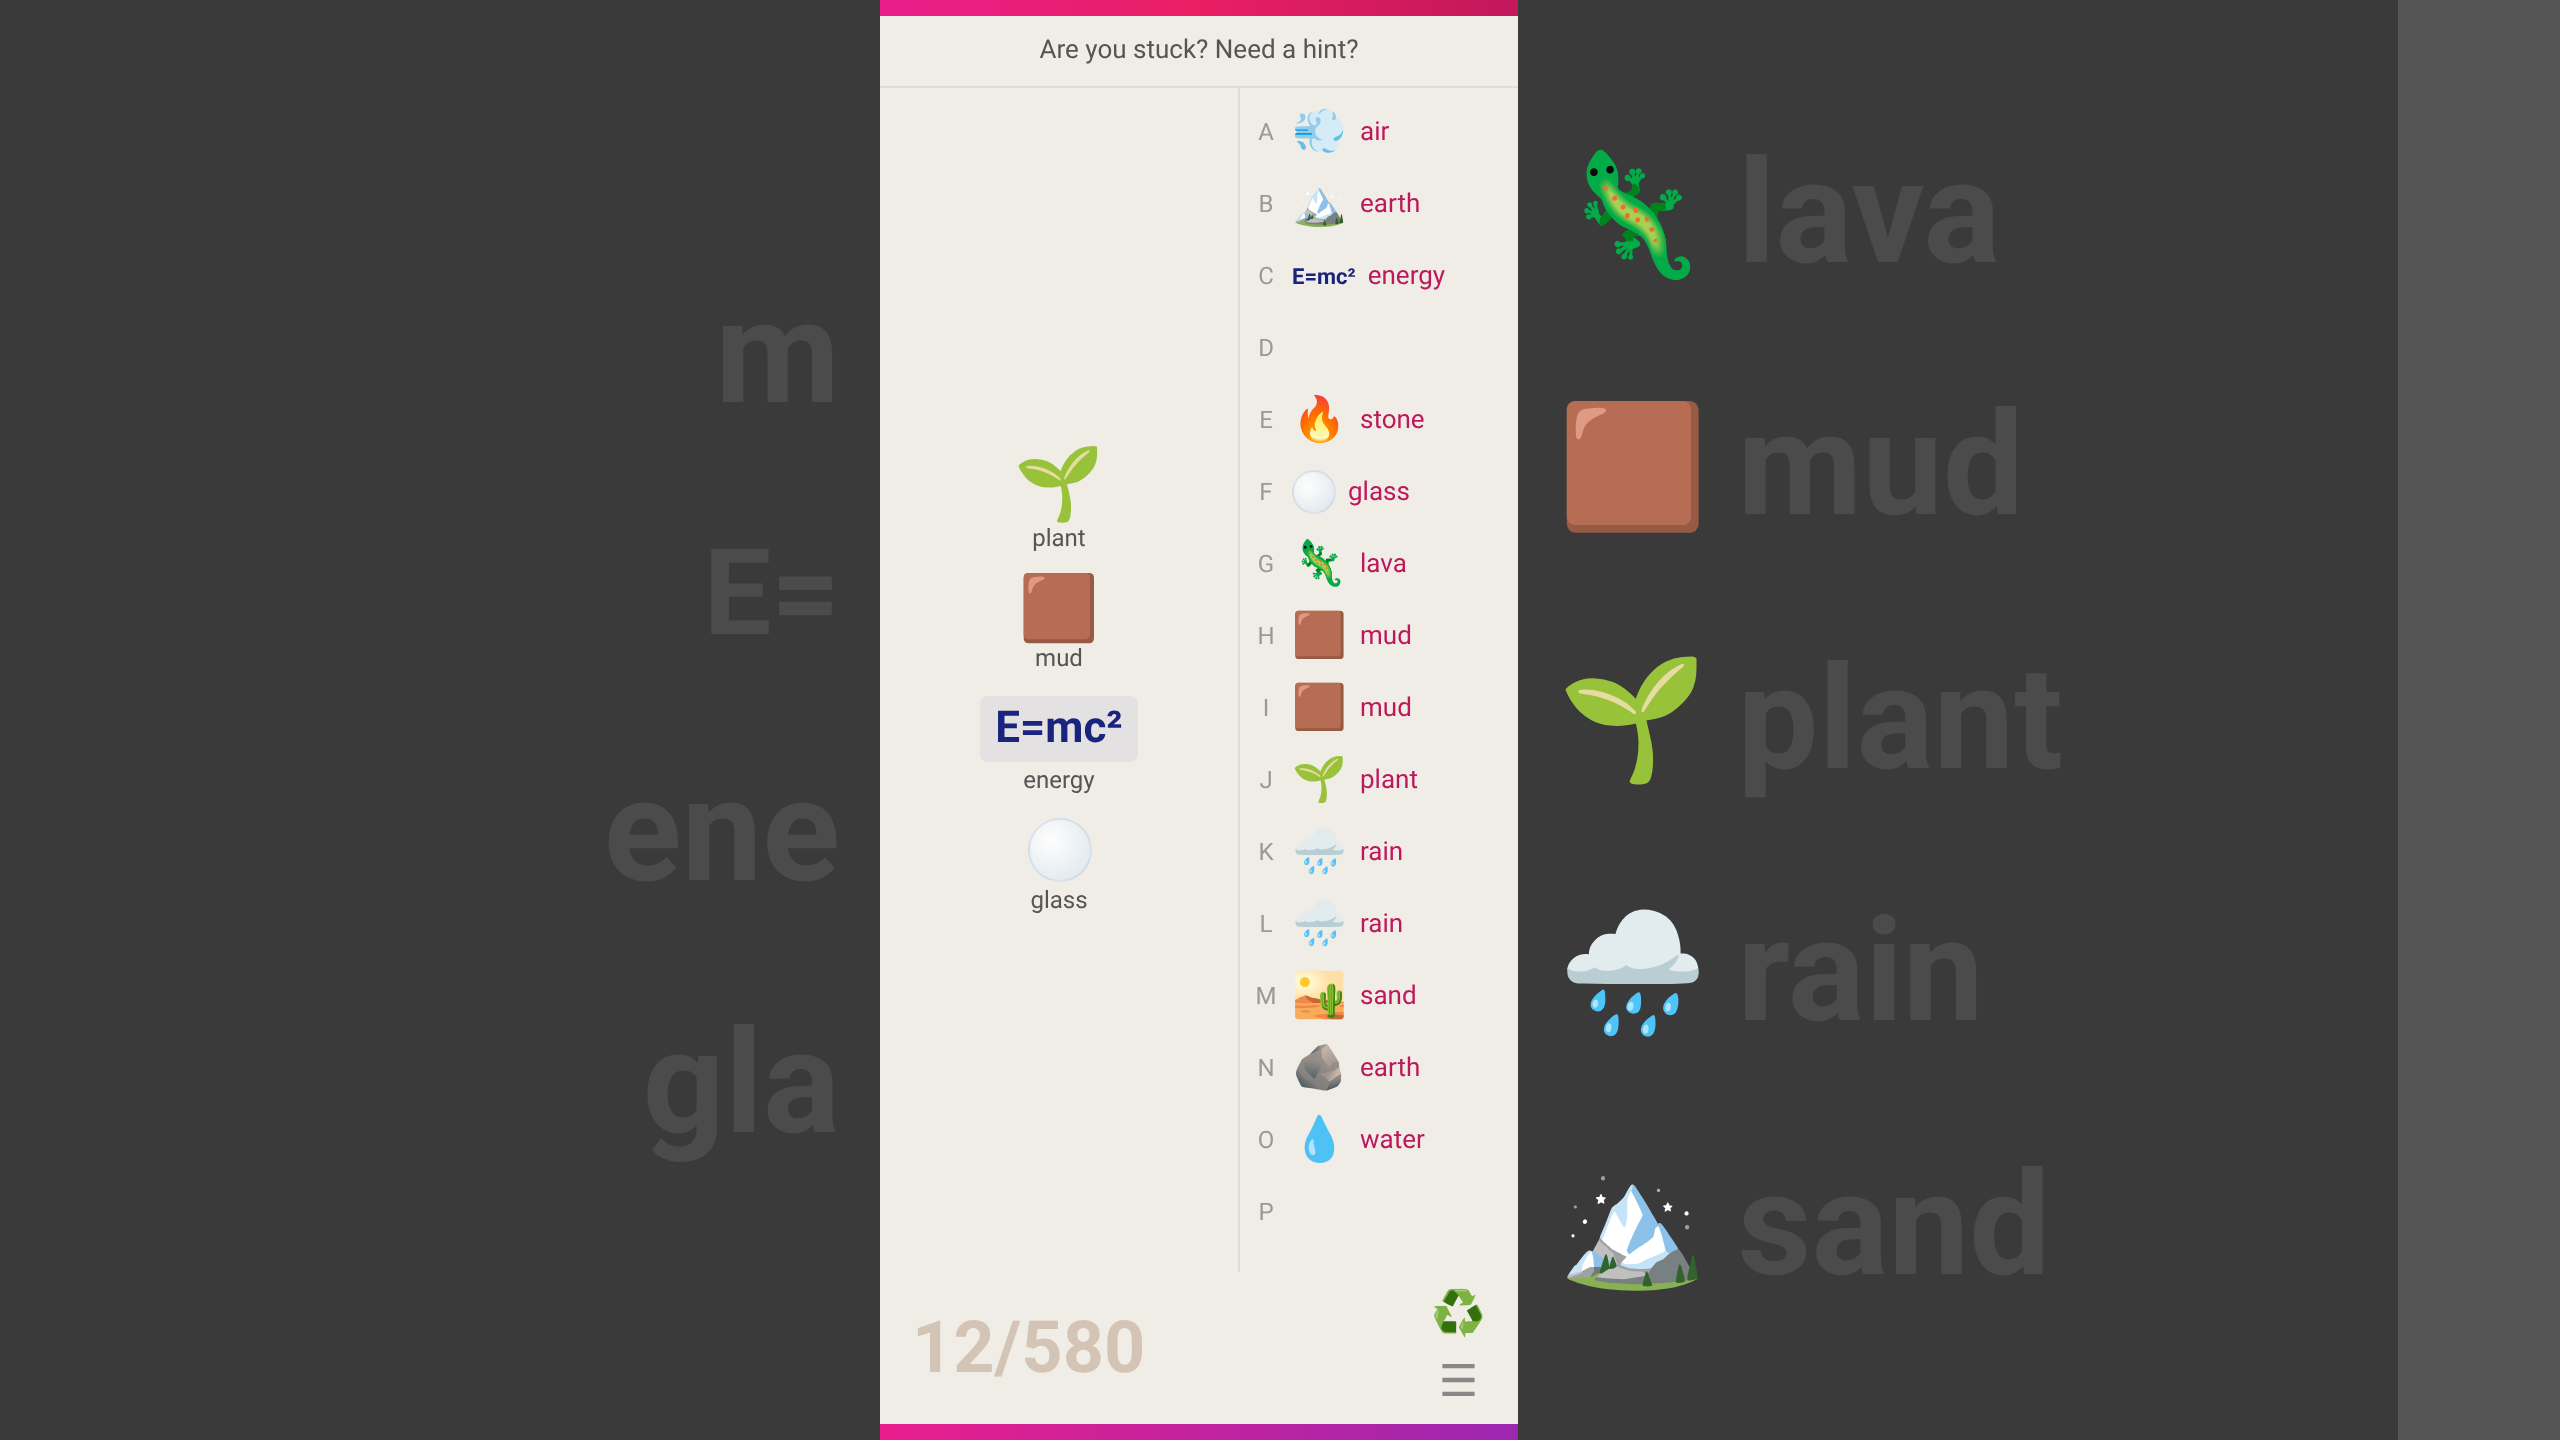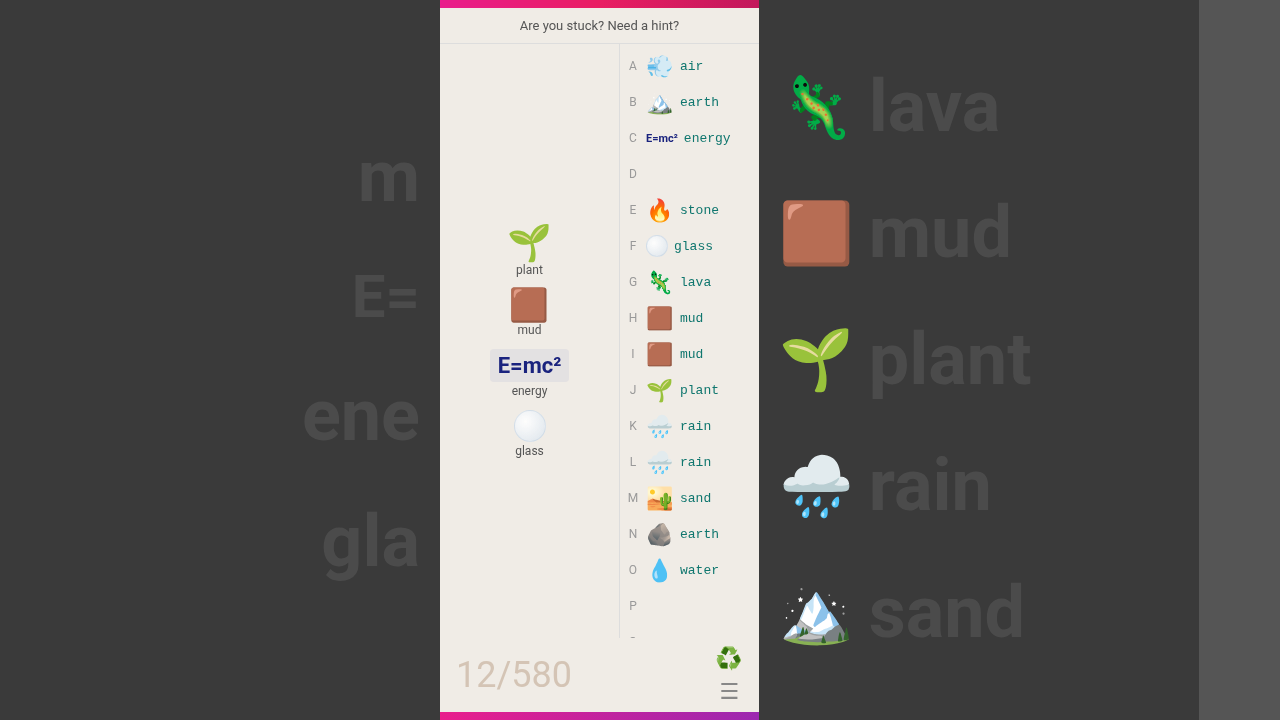--- a/index.html
+++ b/index.html
@@ -160,22 +160,21 @@
 
     .hint-element-icon {
       font-size: 22px;
       flex-shrink: 0;
       width: 28px;
       text-align: center;
     }
 
     .hint-name {
       font-size: 13px;
-      color: #0f766e;
-      font-family: Liberation Mono, monospace;
+      color: #be185d;
     }
 
     .hint-energy-icon {
       font-size: 11px;
       font-weight: bold;
       color: #1a237e;
       flex-shrink: 0;
     }
 
     .hint-glass {
@@ -191,21 +190,21 @@
     .bottom-area {
       display: flex;
       align-items: center;
       justify-content: space-between;
       padding: 8px 16px 16px 16px;
     }
 
     .counter {
       font-size: 36px;
       color: rgba(200,180,160,0.7);
-      font-weight: normal;
+      font-weight: bold;
       text-align: right;
     }
 
     .toolbar-icons {
       display: flex;
       flex-direction: column;
       gap: 8px;
       align-items: center;
     }
 

